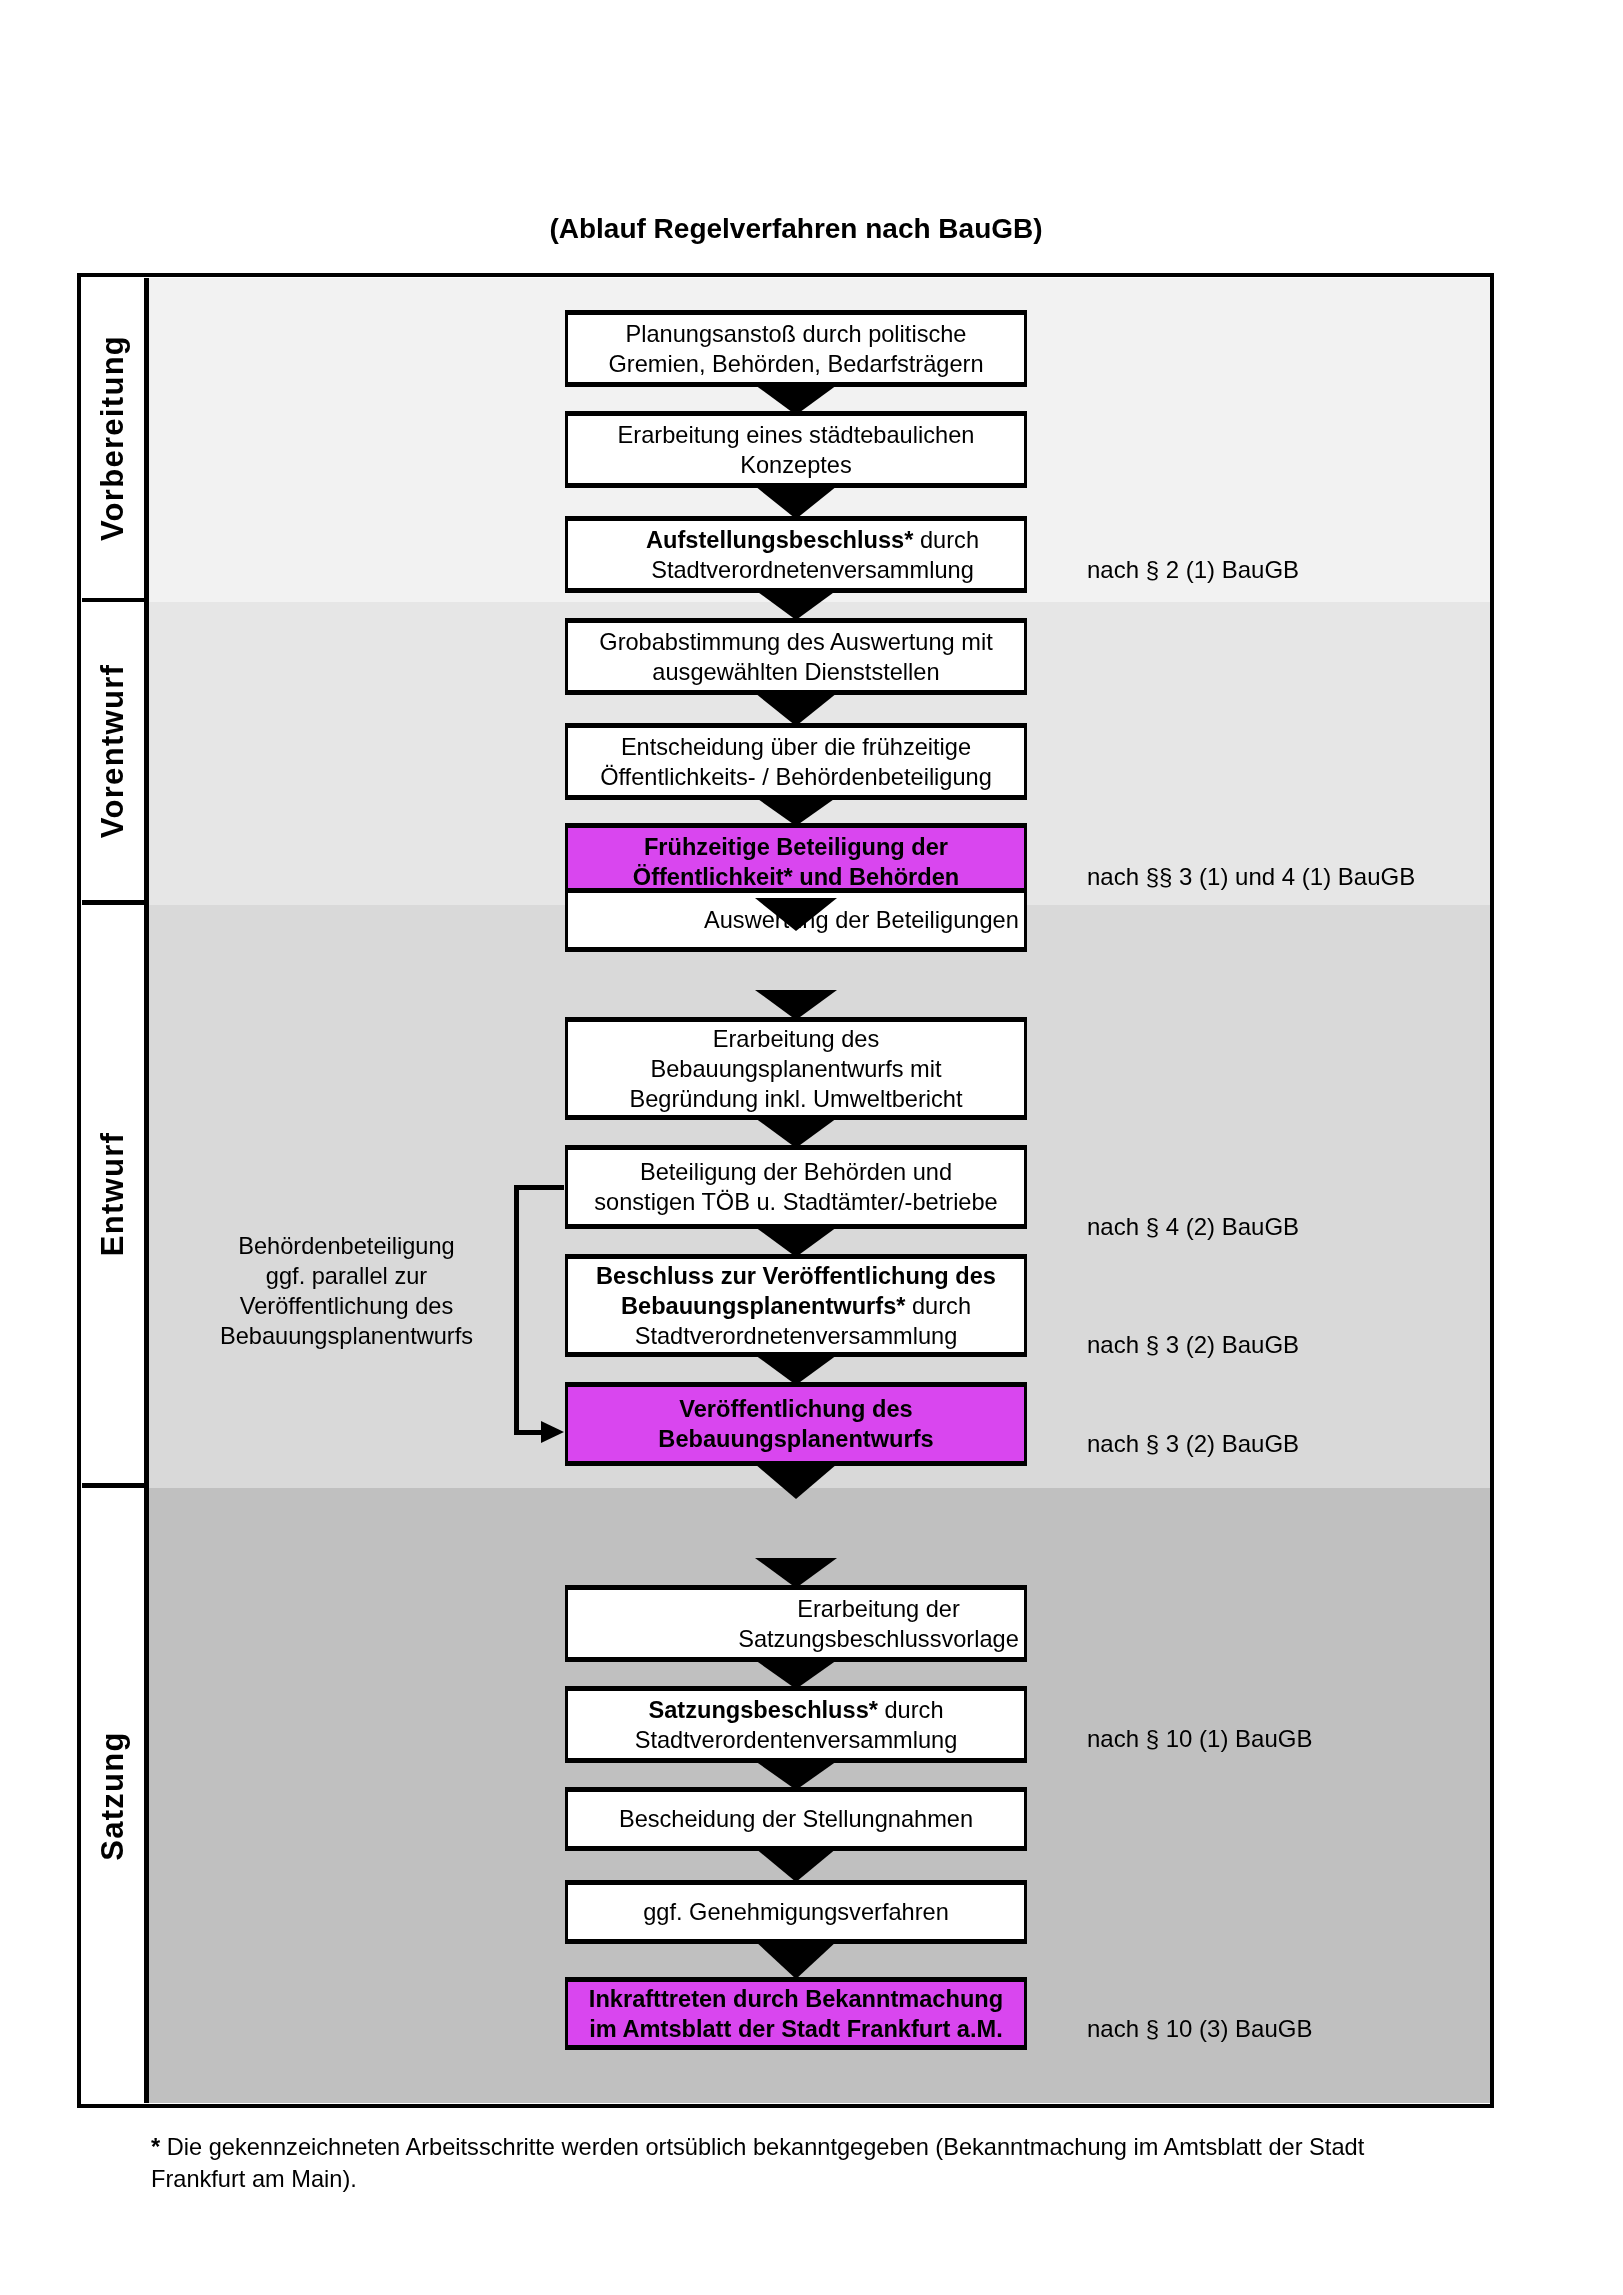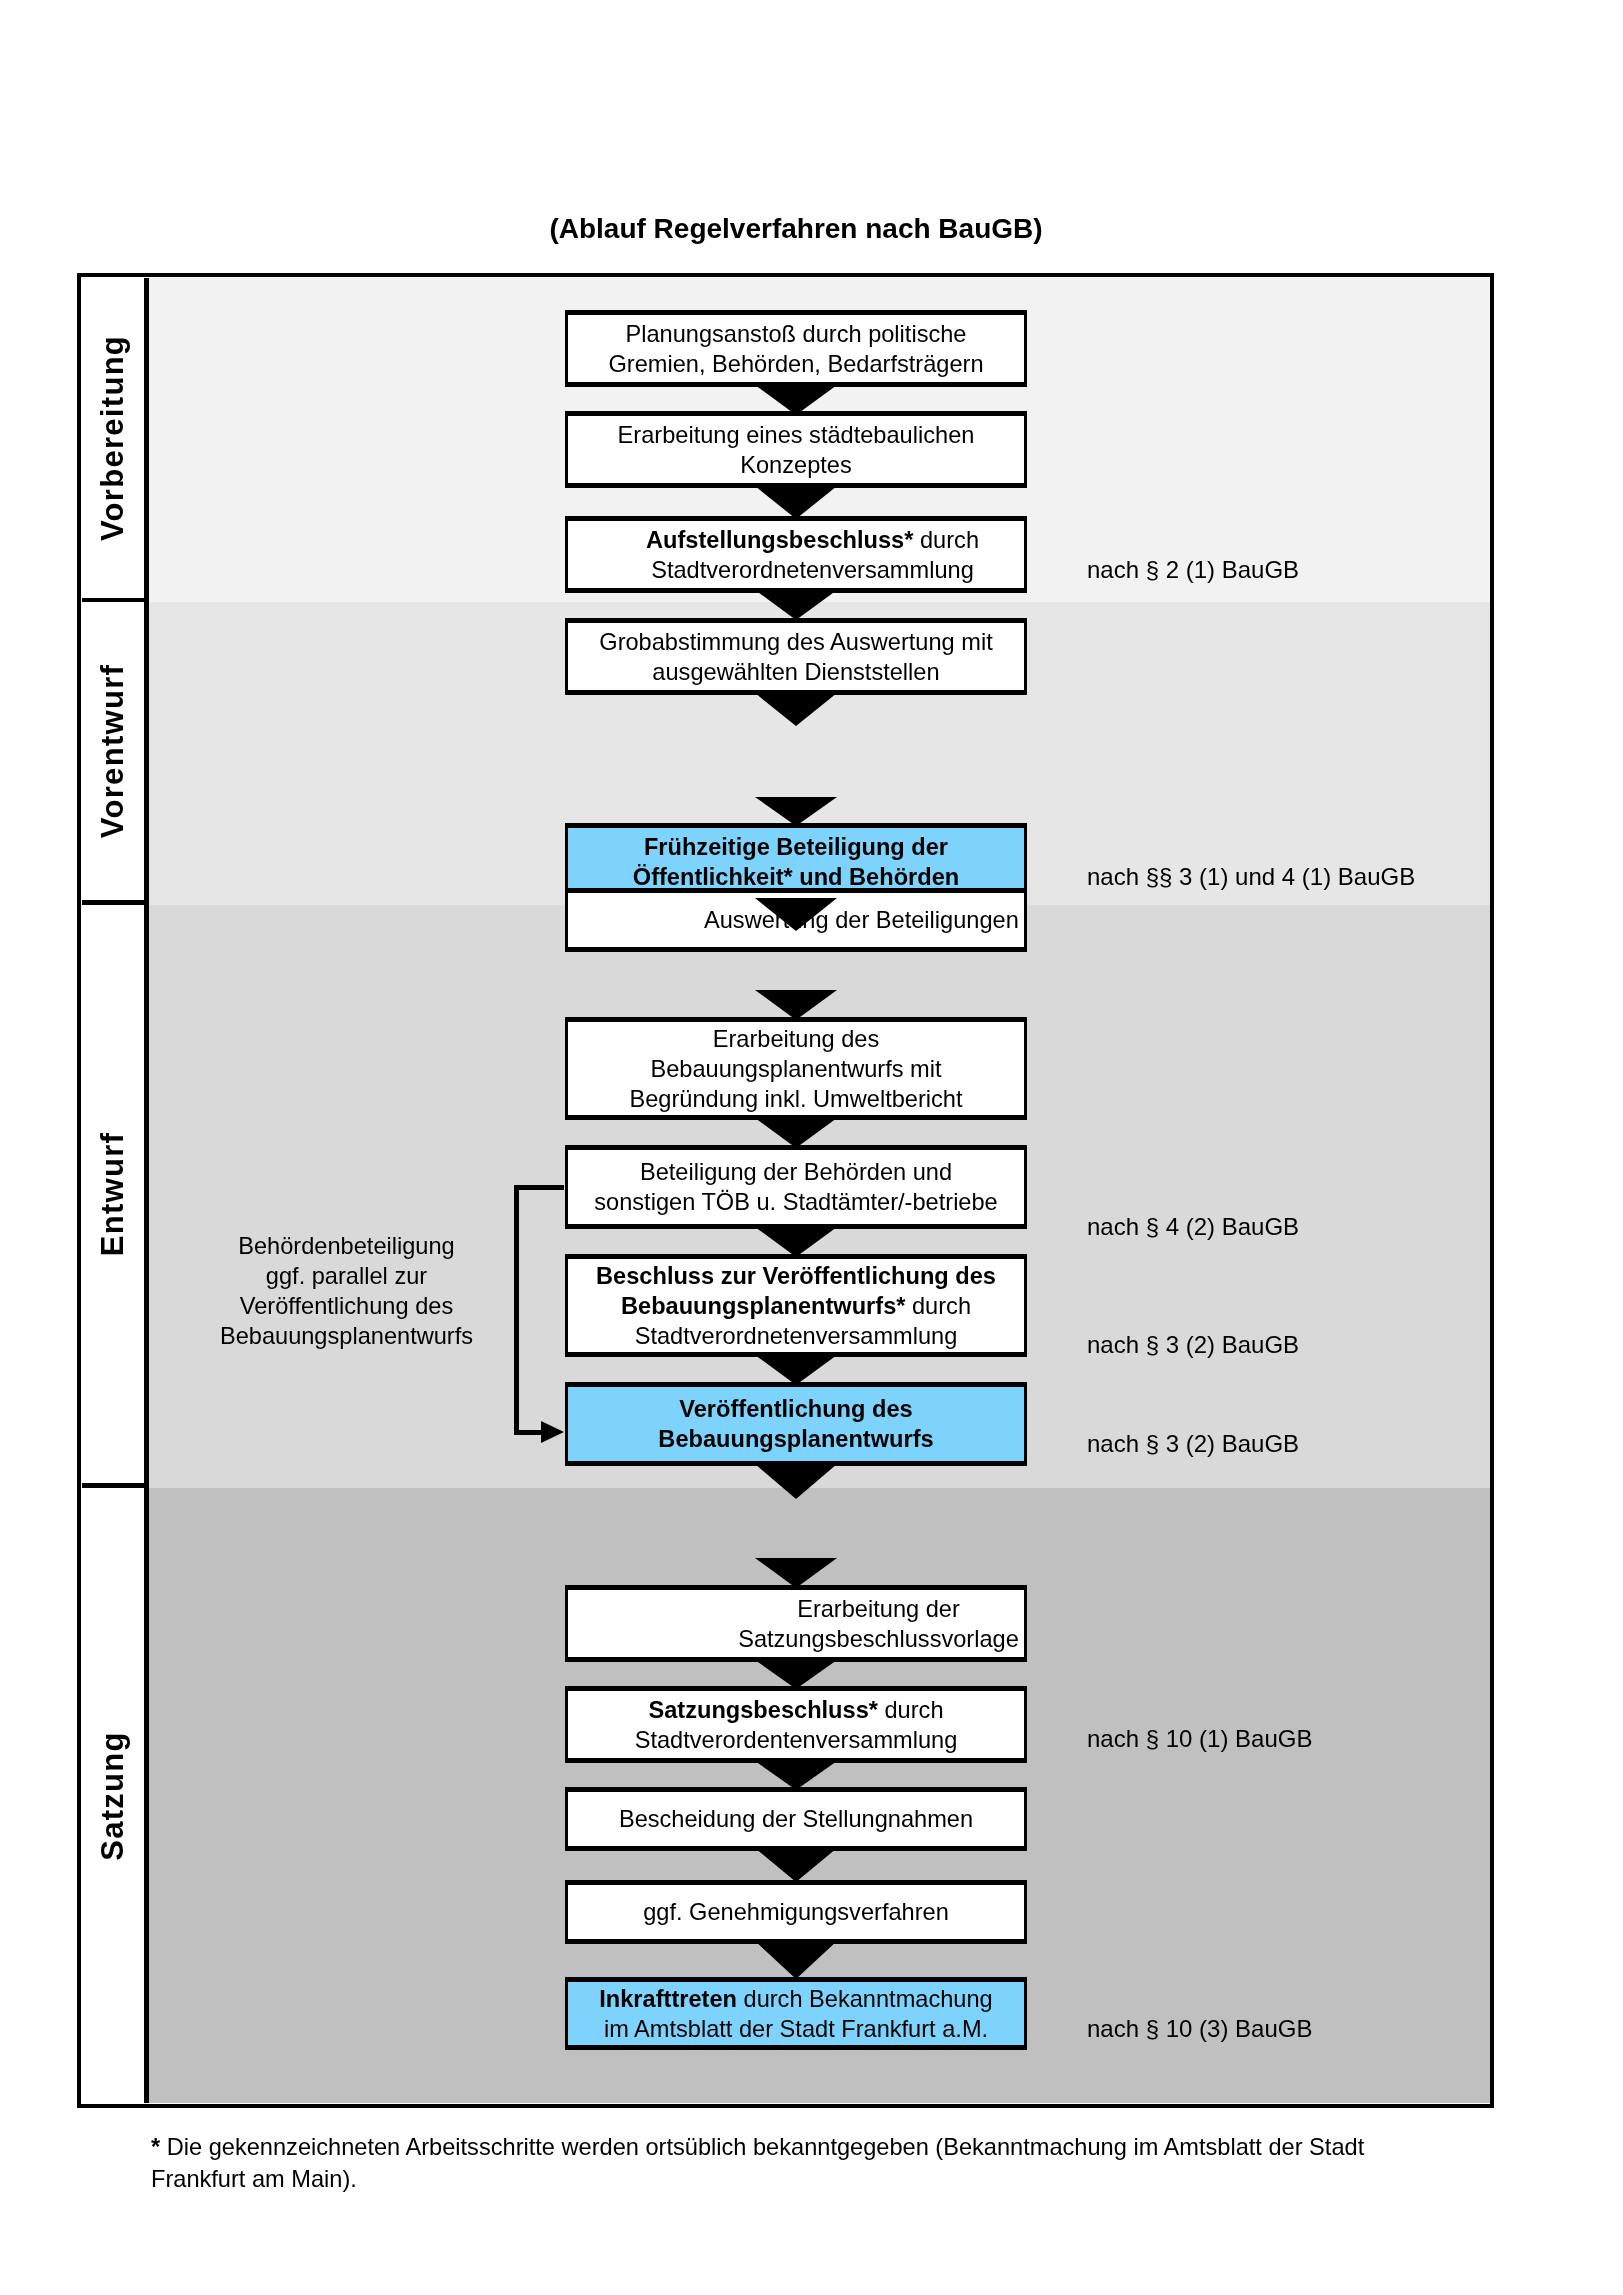--- a/index.html
+++ b/index.html
@@ -28,21 +28,21 @@
   .p2{top:602px;height:303px;}
   .p3{top:905px;height:583px;}
   .p4{top:1488px;height:615px;}
   .plabel{transform:rotate(-90deg);white-space:nowrap;font-weight:bold;
           font-size:31px;letter-spacing:1.3px;}
 
   .fbox{position:absolute;left:565px;width:462px;background:#fff;
         border:3.3px solid #000;border-top-width:5.9px;border-bottom-width:5.9px;
         box-sizing:border-box;display:flex;align-items:center;justify-content:center;
         text-align:center;font-size:23.6px;line-height:30px;}
-  .fbox.hl{background:#7dd3fc;}
+  .fbox.hl{background:#d946ef;font-weight:bold;}
   .btxt{white-space:pre-line;padding:0 5.2px;}
   .btxt b{white-space:pre-line;}
   .btxt span{white-space:pre-line;}
 
   .arr{position:absolute;left:755px;width:0;height:0;
        border-left:41px solid transparent;border-right:41px solid transparent;}
 
   .anno{position:absolute;left:1087px;width:399px;font-size:24px;text-align:left;}
 
   .sidenote{position:absolute;left:183px;top:1231px;width:327px;text-align:center;
@@ -93,20 +93,24 @@
     <div class="btxt">Erarbeitung eines städtebaulichen
 Konzeptes</div>
   </div>
   <div class="fbox" style="top:516px;height:77px;padding-left:33px;">
     <div class="btxt"><b>Aufstellungsbeschluss*</b><span> durch
 Stadtverordnetenversammlung</span></div>
   </div>
   <div class="fbox" style="top:618px;height:77px;">
     <div class="btxt">Grobabstimmung des Auswertung mit
 ausgewählten Dienststellen</div>
+  </div>
+  <div class="fbox" style="top:723px;height:77px;">
+    <div class="btxt">Entscheidung über die frühzeitige
+Öffentlichkeits- / Behördenbeteiligung</div>
   </div>
   <div class="fbox hl" style="top:823px;height:77px;">
     <div class="btxt"><b>Frühzeitige Beteiligung der
 Öffentlichkeit* und Behörden</b></div>
   </div>
   <div class="fbox" style="top:888px;height:64px;justify-content:flex-end;">
     <div class="btxt">Auswertung der Beteiligungen</div>
   </div>
   <div class="fbox" style="top:1017px;height:103px;">
     <div class="btxt">Erarbeitung des

